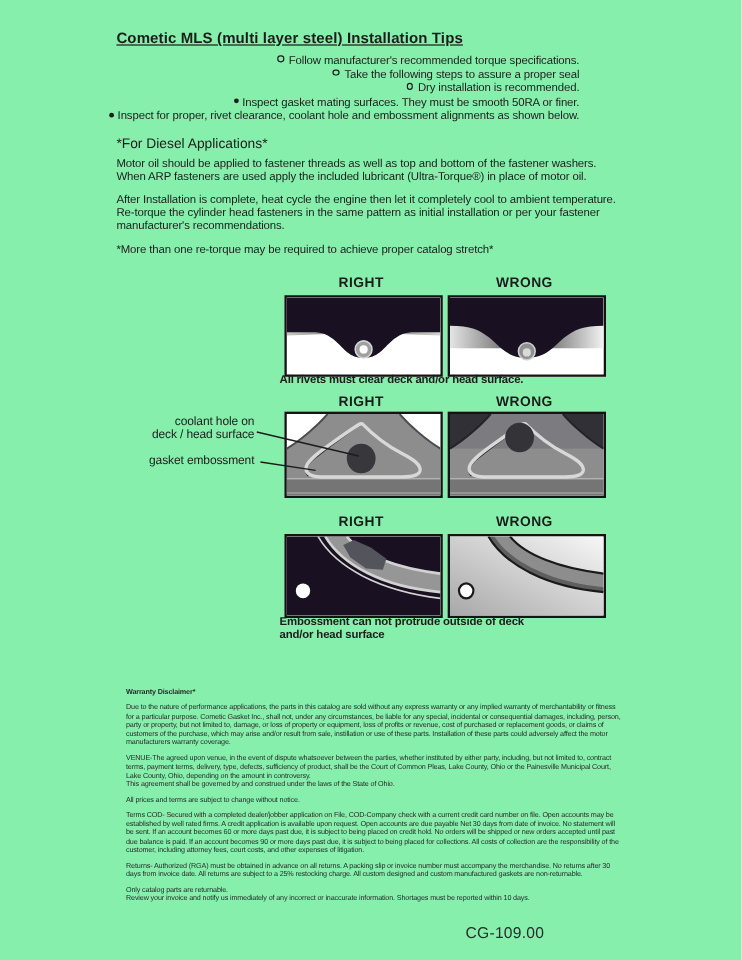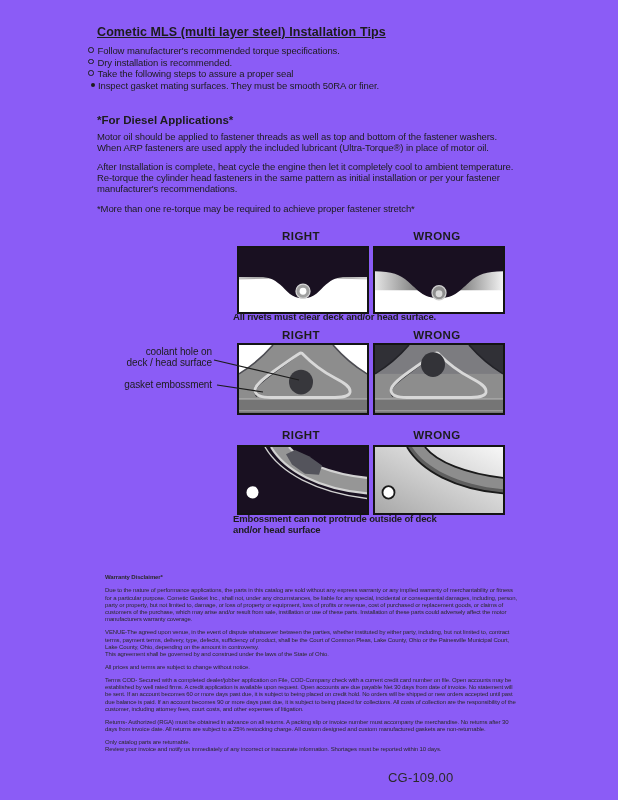--- a/index.html
+++ b/index.html
@@ -1,56 +1,57 @@
 <!DOCTYPE html>
 <html><head>
 <meta charset="utf-8">
 <style>
   html,body{margin:0;padding:0;background:#ffffff;}
-  .page{position:relative;width:618px;height:800px;background:#8b5cf6;overflow:hidden;
+  .page{position:relative;width:618px;height:800px;background:#86efac;overflow:hidden;
         font-family:"Liberation Sans","DejaVu Sans",sans-serif;color:#1c1c1c;}
   .abs{position:absolute;}
   .title{font-size:12.5px;font-weight:bold;text-decoration:underline;letter-spacing:.1px;}
   .body-txt{font-size:9.5px;letter-spacing:-.1px;line-height:11.5px;}
   .bullet-line{white-space:nowrap;}
   .bullet-circle{display:inline-block;width:3.5px;height:3.5px;border:1px solid #1c1c1c;border-radius:50%;
         margin-right:4px;vertical-align:1.5px;}
   .bullet-dot{display:inline-block;width:4px;height:4px;background:#1c1c1c;border-radius:50%;
         margin-right:3px;vertical-align:1.5px;}
   .sub{margin-left:3px;}
-  .d-head{font-size:11.5px;font-weight:bold;}
+  .d-head{font-size:11.5px;font-weight:normal;}
   .para{font-size:9.5px;letter-spacing:-.1px;line-height:10.8px;width:420px;}
   .rw-label{font-size:11.5px;font-weight:bold;letter-spacing:.4px;width:128px;text-align:center;}
   .caption{font-size:9.5px;font-weight:600;letter-spacing:-.15px;line-height:11px;white-space:pre-line;}
   .anno{font-size:10px;letter-spacing:-.1px;line-height:11px;width:118px;text-align:right;white-space:pre-line;}
   .dbox{border:2px solid #141414;background:#fff;display:block;}
   .tiny{font-size:6px;letter-spacing:-.12px;line-height:7.3px;width:414px;color:#2a2a2a;}
   .tiny p{margin:0 0 5.5px 0;white-space:pre-line;}
   .tiny .th{font-weight:bold;margin-bottom:6px;}
   .footer-code{font-size:13px;color:#2a2a2a;letter-spacing:.2px;}
   svg{display:block;}
 </style>
 </head>
 <body>
 
 <div class="page">
 
   <div class="abs title" style="left:97px;top:25px;">Cometic MLS (multi layer steel) Installation Tips</div>
 
-  <div class="abs body-txt" style="left:88px;top:45px;">
+  <div class="abs body-txt" style="left:88px;top:45px;text-align:right;">
     <div class="bullet-line"><span class="bullet-circle"></span><span>Follow manufacturer's recommended torque specifications.</span></div>
+    <div class="bullet-line"><span class="bullet-circle"></span><span>Take the following steps to assure a proper seal</span></div>
     <div class="bullet-line"><span class="bullet-circle"></span><span>Dry installation is recommended.</span></div>
-    <div class="bullet-line"><span class="bullet-circle"></span><span>Take the following steps to assure a proper seal</span></div>
     <div class="bullet-line sub"><span class="bullet-dot"></span><span>Inspect gasket mating surfaces.  They must be smooth 50RA or finer.</span></div>
+    <div class="bullet-line sub"><span class="bullet-dot"></span><span>Inspect for proper, rivet clearance, coolant hole and embossment alignments as shown below.</span></div>
   </div>
 
   <div class="abs d-head" style="left:97px;top:114px;">*For Diesel Applications*</div>
   <div class="abs para" style="left:97px;top:132px;">Motor oil should be applied to fastener threads as well as top and bottom of the fastener washers. When ARP fasteners are used apply the included lubricant (Ultra-Torque®) in place of motor oil.</div>
   <div class="abs para" style="left:97px;top:162px;">After Installation is complete, heat cycle the engine then let it completely cool to ambient temperature. Re-torque the cylinder head fasteners in the same pattern as initial installation or per your fastener manufacturer's recommendations.</div>
-  <div class="abs para" style="left:97px;top:204px;">*More than one re-torque may be required to achieve proper fastener stretch*</div>
+  <div class="abs para" style="left:97px;top:204px;">*More than one re-torque may be required to achieve proper catalog stretch*</div>
 
   <div class="abs rw-label" style="left:237px;top:230px;">RIGHT</div>
   <div class="abs rw-label" style="left:373px;top:230px;">WRONG</div>
 
   <svg class="abs dbox" style="left:237px;top:246px;" width="128" height="64" viewBox="0 0 128 63" preserveAspectRatio="none">
     <defs>
       <linearGradient id="w1a" x1="0" y1="0" x2="1" y2="0">
           <stop offset="0" stop-color="#c6c6c6"></stop>
           <stop offset="1" stop-color="#7f7f7f"></stop>
         </linearGradient>

